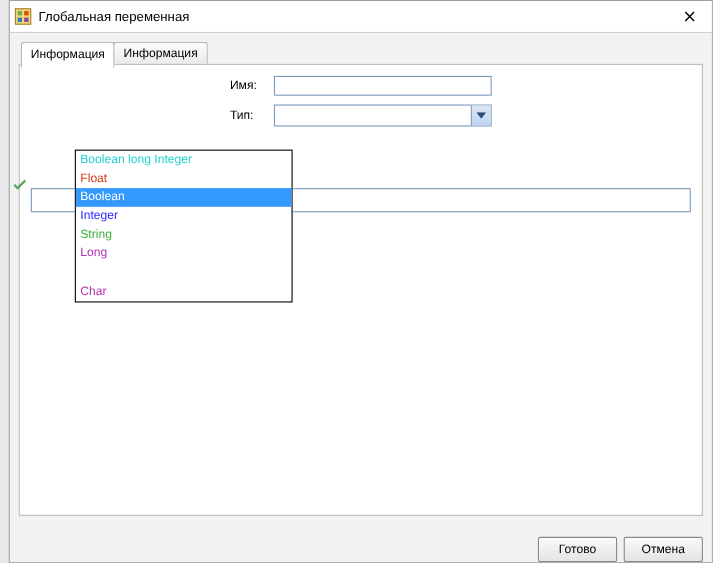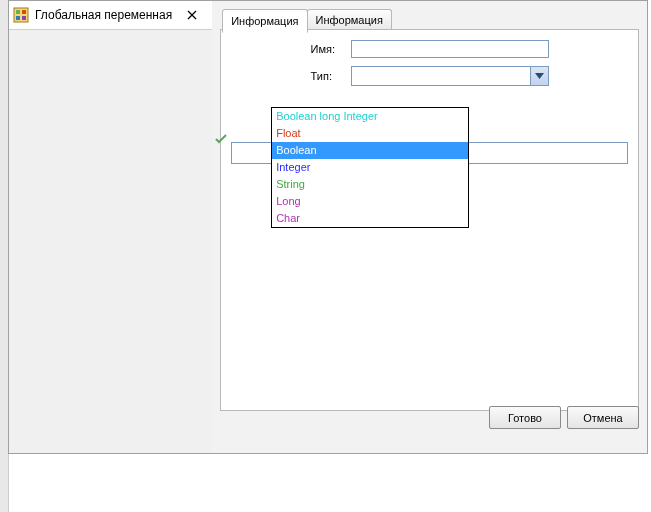--- a/index.html
+++ b/index.html
@@ -11,26 +11,26 @@
     font-size: 11px;
     background: #fff;
     overflow: hidden;
     position: relative;
   }
   .window {
     position: absolute;
     left: 8px;
     top: 0;
     width: 640px;
-    height: 454px;
+    height: 512px;
     background: #f0f0f0;
     border: 1px solid #a0a0a0;
     box-sizing: border-box;
     display: flex;
-    flex-direction: row;
+    flex-direction: column;
   }
   .titlebar {
     height: 28px;
     background: #ffffff;
     display: flex;
     align-items: center;
     padding: 0 0 0 4px;
     border-bottom: 1px solid #d0d0d0;
   }
   .titlebar .app-icon {
@@ -196,27 +196,27 @@
   }
 
   
   .c-uli   { color: #21d0d0; }
   .c-float { color: #d43a1a; }
   .c-bool  { color: #d43a1a; }
   .c-int   { color: #2a2aff; }
   .c-str   { color: #3cae3c; }
   .c-long  { color: #8a8a2a; }
   .c-byte  { color: #b030b0; }
-  .c-char  { color: #b030b0; }
+  .c-char  { color: #b030b0; margin-top: 18px; }
 
   
   .footer {
     position: absolute;
     right: 8px;
-    bottom: 24px;
+    bottom: 0;
     display: flex;
     gap: 6px;
   }
   .btn {
     min-width: 72px;
     height: 23px;
     border: 1px solid #8a8a8a;
     background: linear-gradient(#fafafa,#e4e4e4);
     border-radius: 2px;
     font: inherit;

